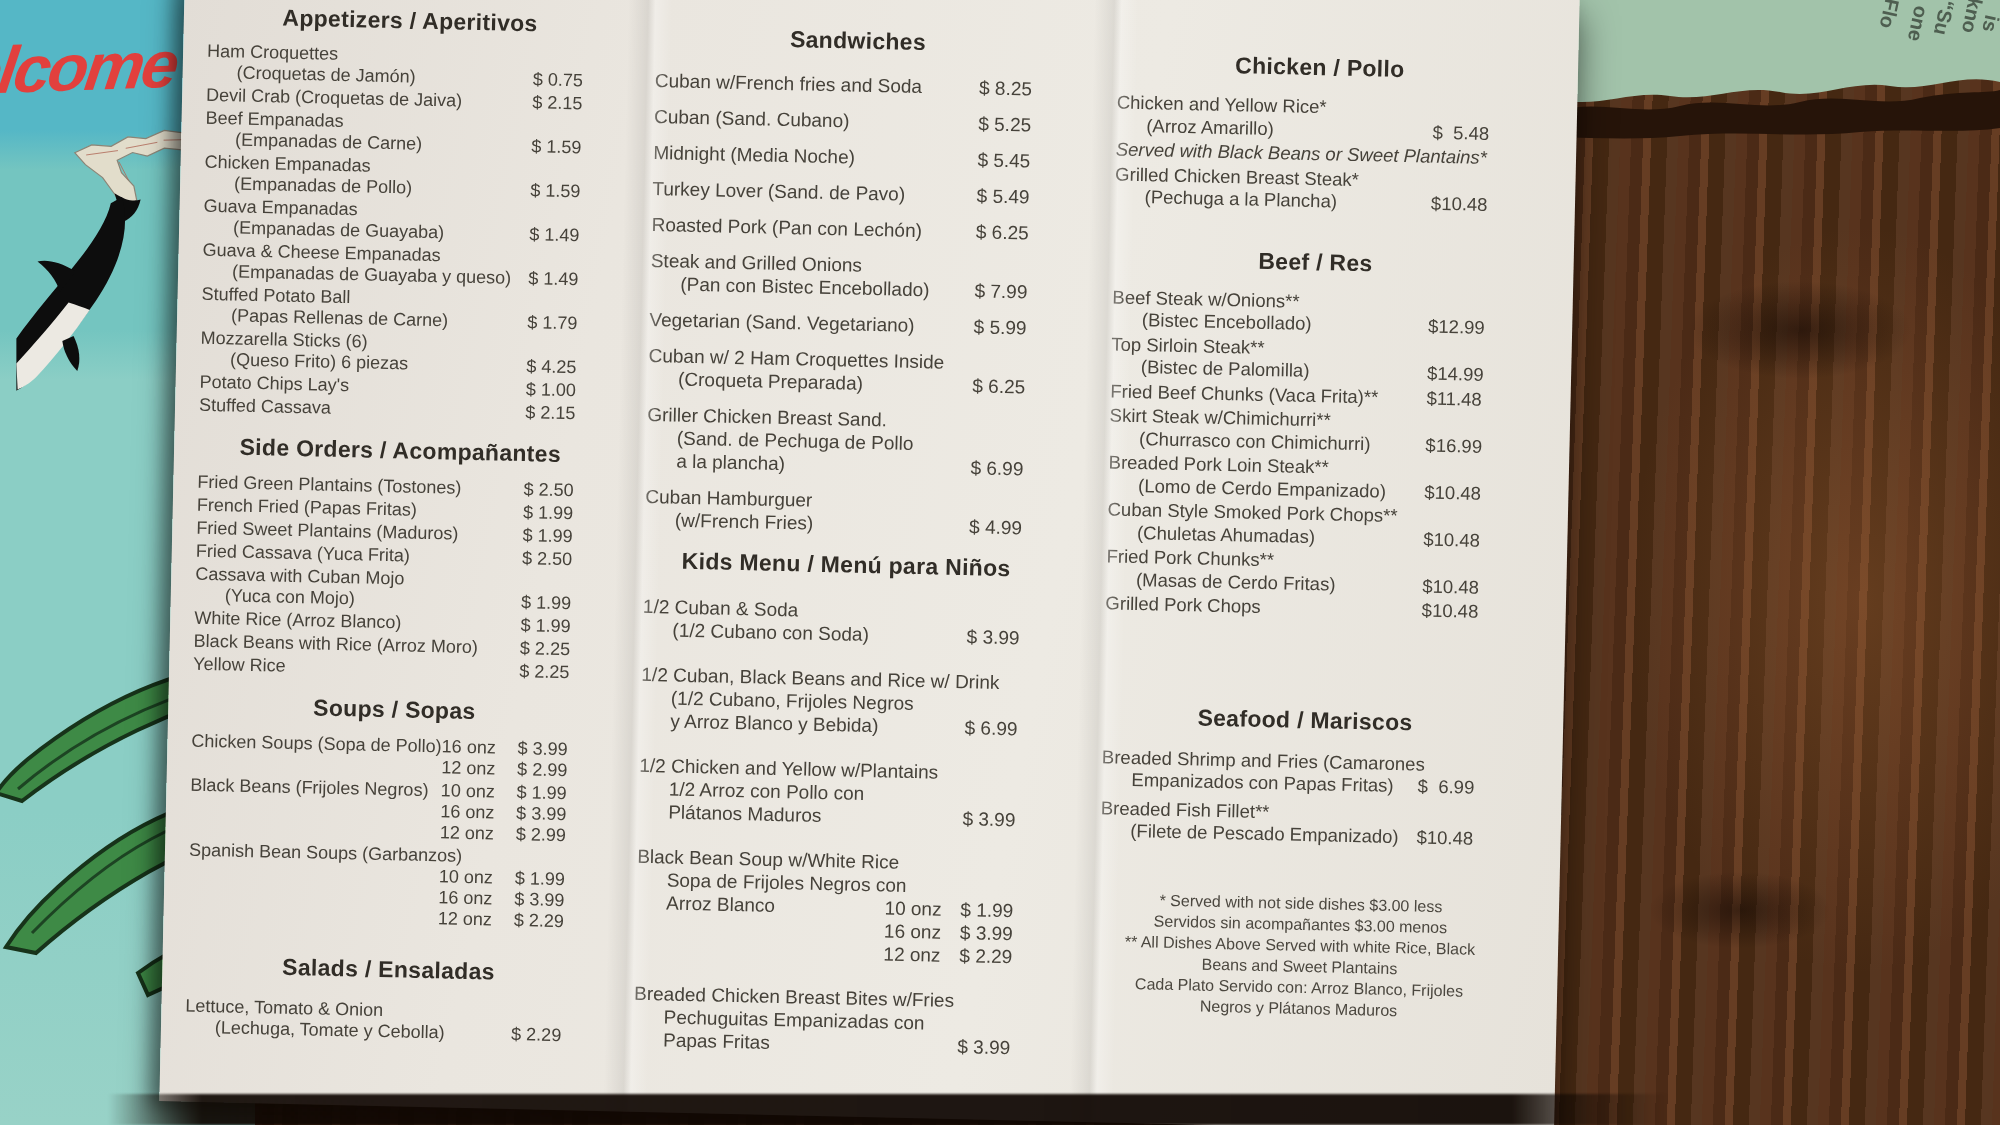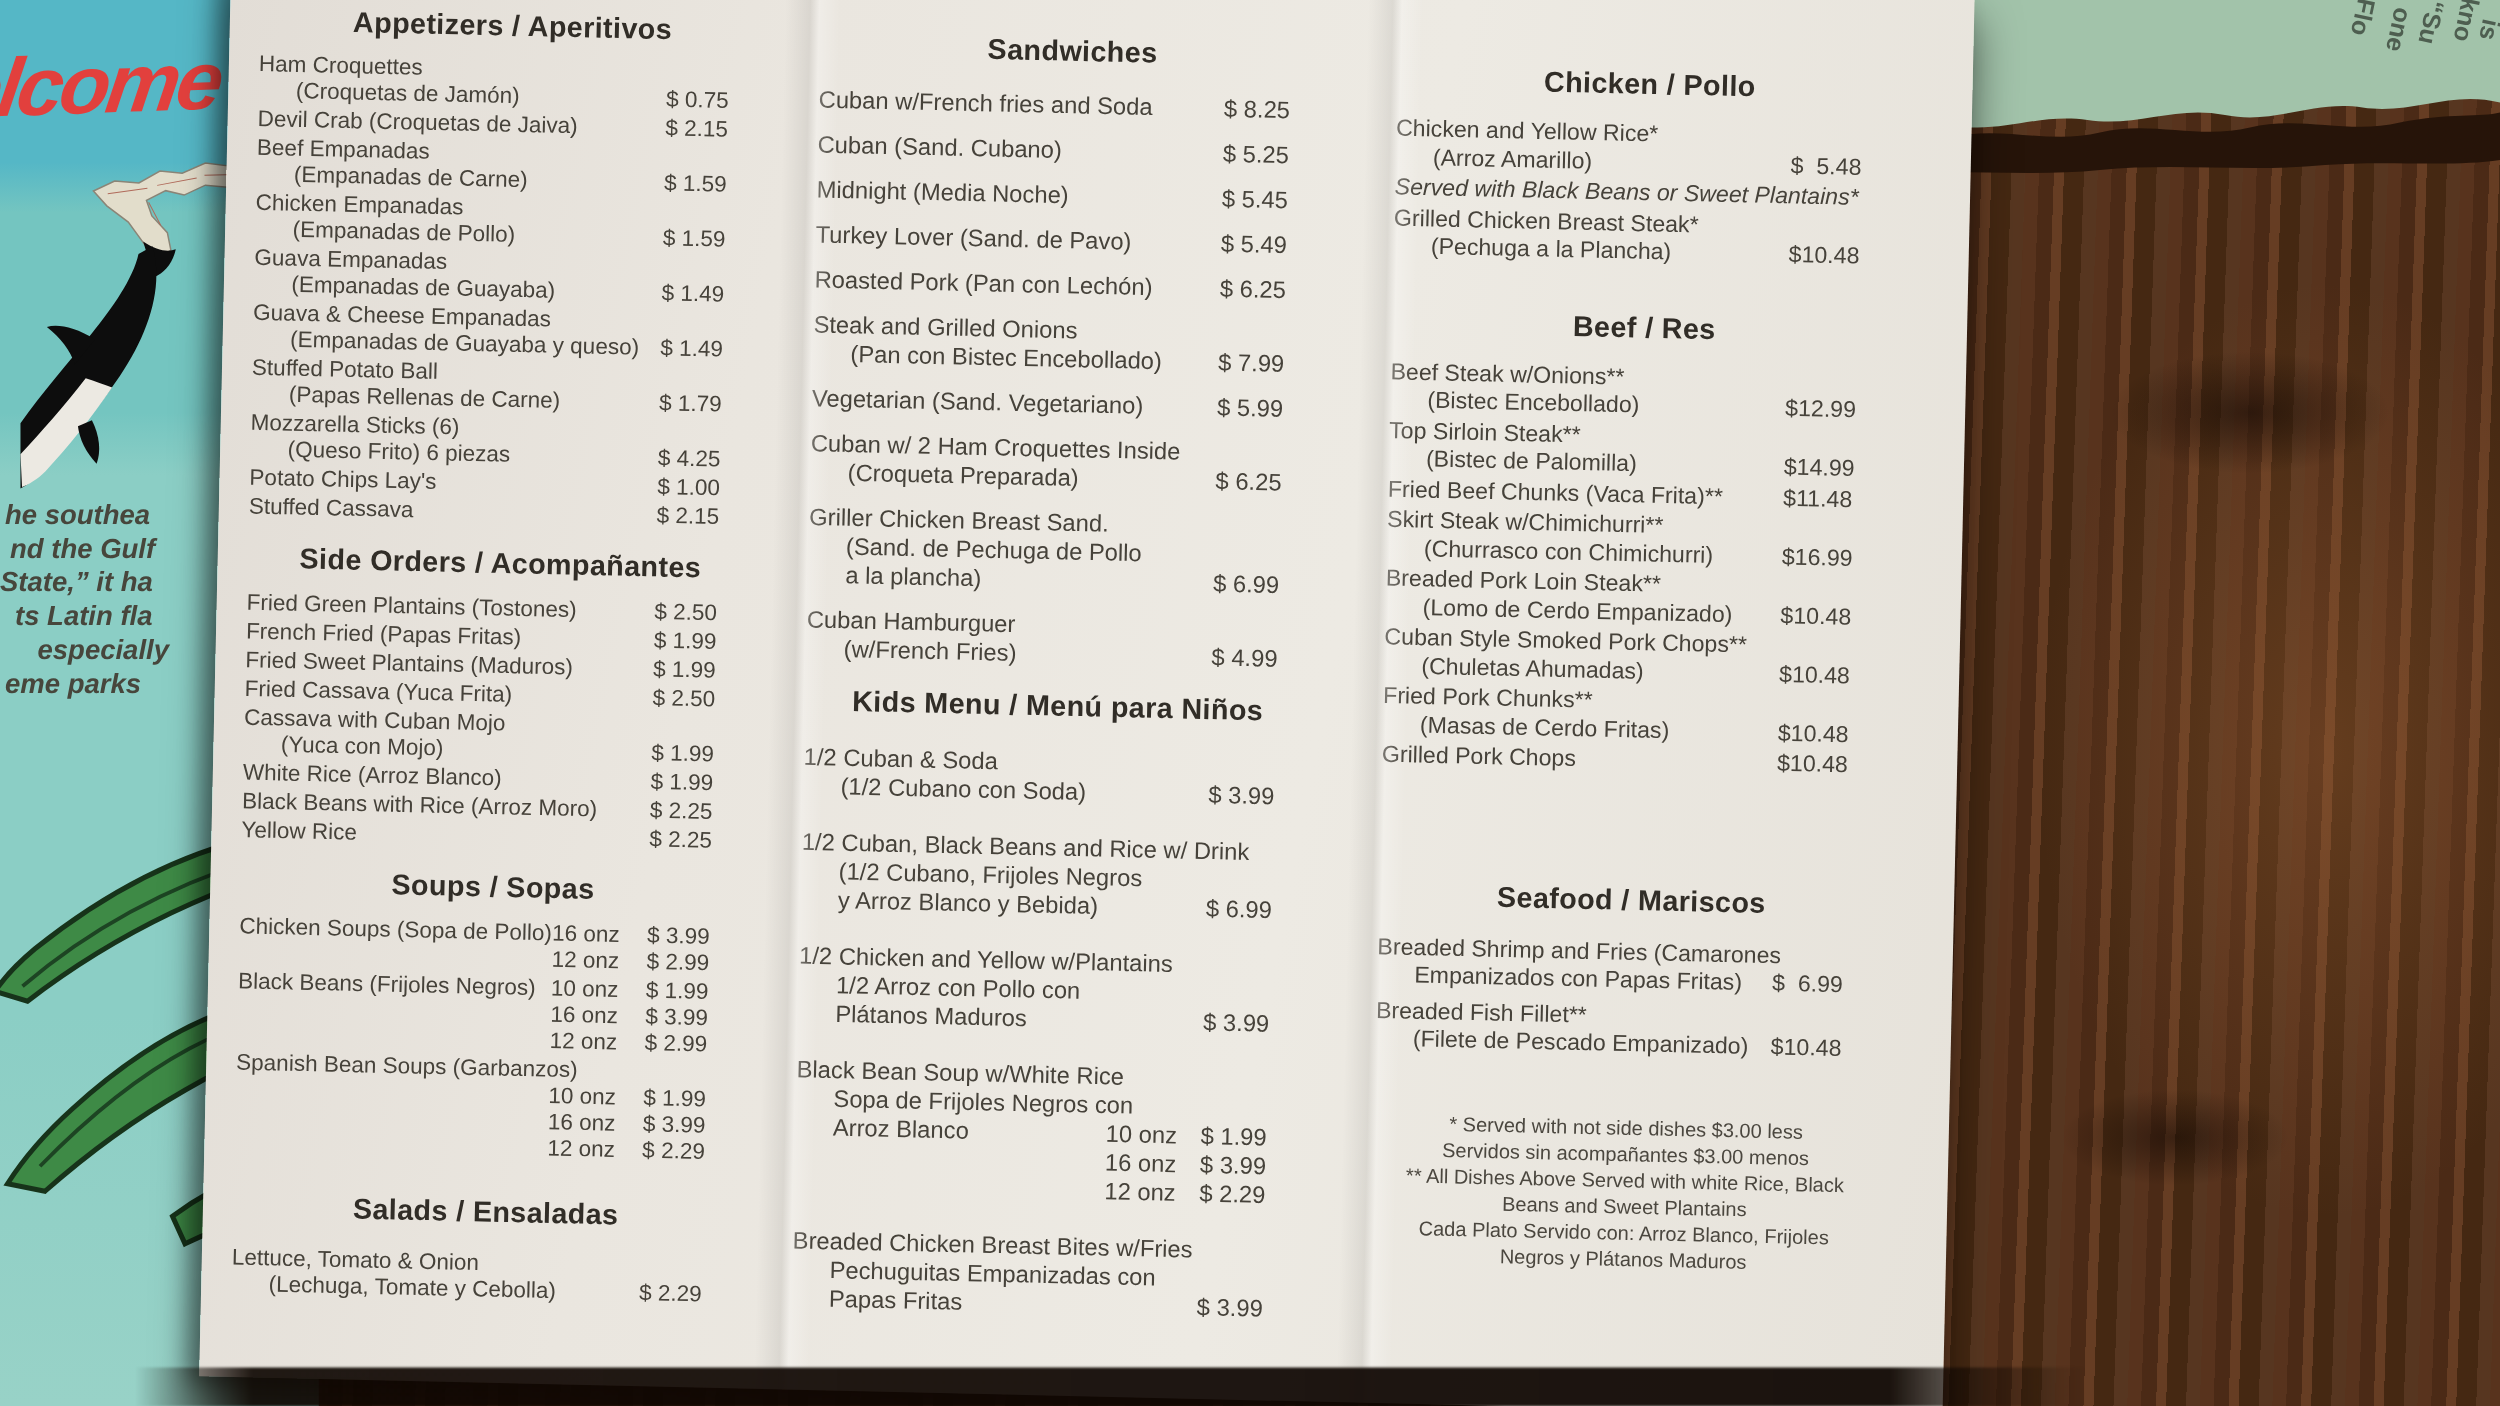--- a/index.html
+++ b/index.html
@@ -129,28 +129,20 @@
     <svg class="orca" viewBox="0 0 200 330">
       <path d="M158,2 C176,14 190,16 200,12 C196,30 186,42 172,48 Z" fill="#0d0d0d"></path>
       <path d="M170,8 C185,60 165,120 128,175 C96,222 60,265 26,300 C14,312 4,318 0,320 L0,236
                C28,196 62,158 92,120 C118,88 145,50 152,18 Z" fill="#0d0d0d"></path>
       <path d="M96,128 C70,112 48,108 34,112 C52,126 64,142 70,160 Z" fill="#0d0d0d"></path>
       <path d="M118,190 C92,228 62,266 32,298 C22,308 10,315 2,318 L0,276 C26,248 56,214 84,178
                C96,182 108,186 118,190 Z" fill="#ece9e2"></path>
       <ellipse cx="60" cy="240" rx="16" ry="7" transform="rotate(-42 60 240)" fill="#ece9e2"></ellipse>
       <path d="M92,232 C102,252 104,272 98,288 C84,274 76,256 74,240 Z" fill="#0d0d0d"></path>
     </svg>
-    <div class="region-text">
-        <div>he southea</div>
-        <div>nd the Gulf</div>
-        <div>State,” it ha</div>
-        <div>ts Latin fla</div>
-        <div>especially</div>
-        <div>eme parks</div>
-      </div>
     <svg class="palms" viewBox="0 0 280 390">
       <g stroke="#17331a" stroke-width="4" fill="#3e8a46">
         <path d="M276,18 C200,22 120,52 40,116 C28,126 16,138 8,150 L34,158 C104,104 190,62 278,42 Z"></path>
         <path d="M278,150 C210,150 140,180 70,244 C50,262 32,282 18,304 L48,310 C118,248 200,200 280,178 Z"></path>
         <path d="M150,330 C190,300 240,282 280,278 L280,330 C240,326 196,334 160,352 Z"></path>
       </g>
       <g stroke="#1d4423" stroke-width="3">
         <path d="M270,30 C180,50 100,86 30,146" fill="none"></path>
         <path d="M272,162 C200,170 130,202 44,290" fill="none"></path>
       </g>

